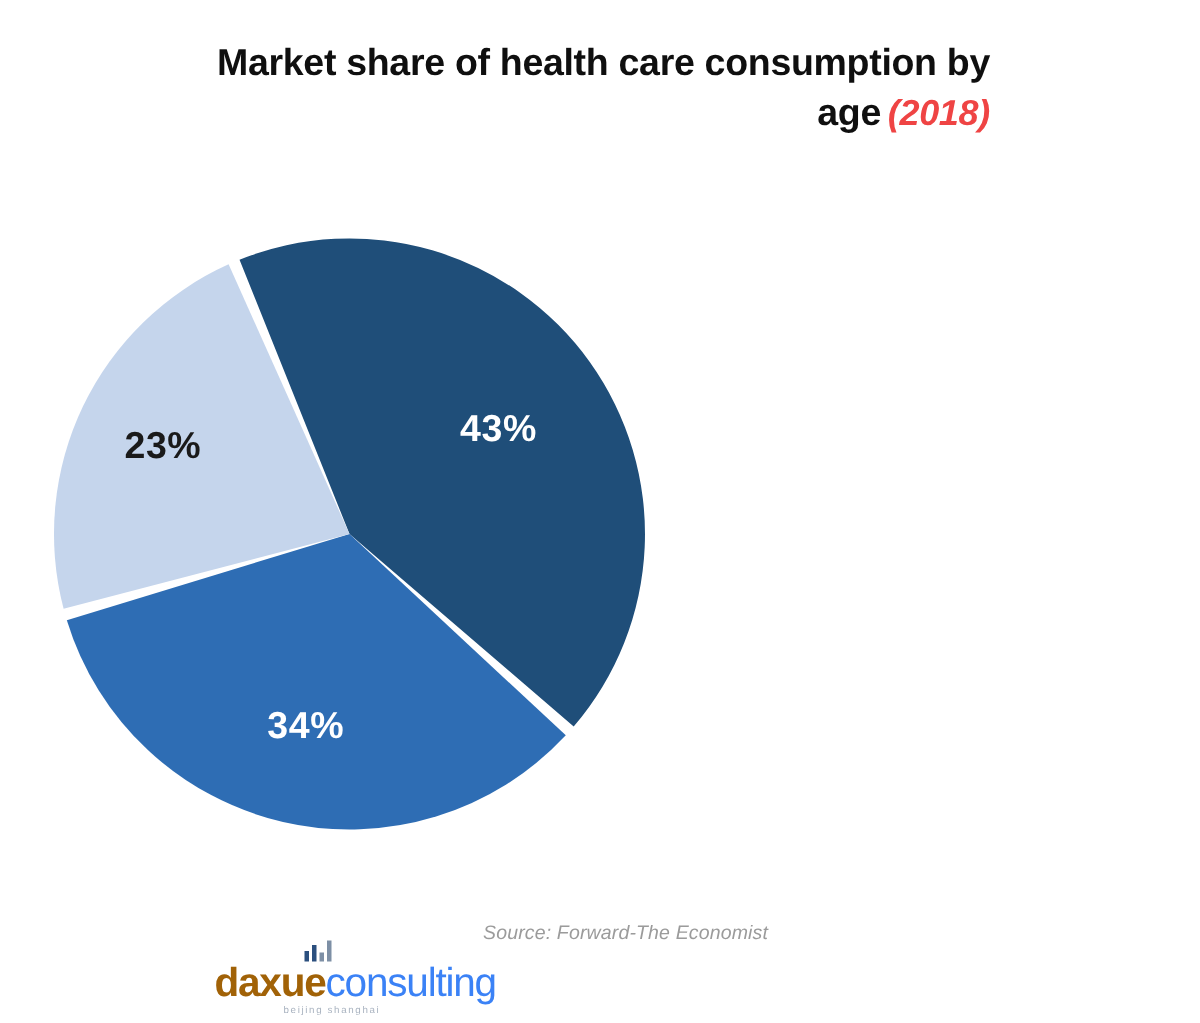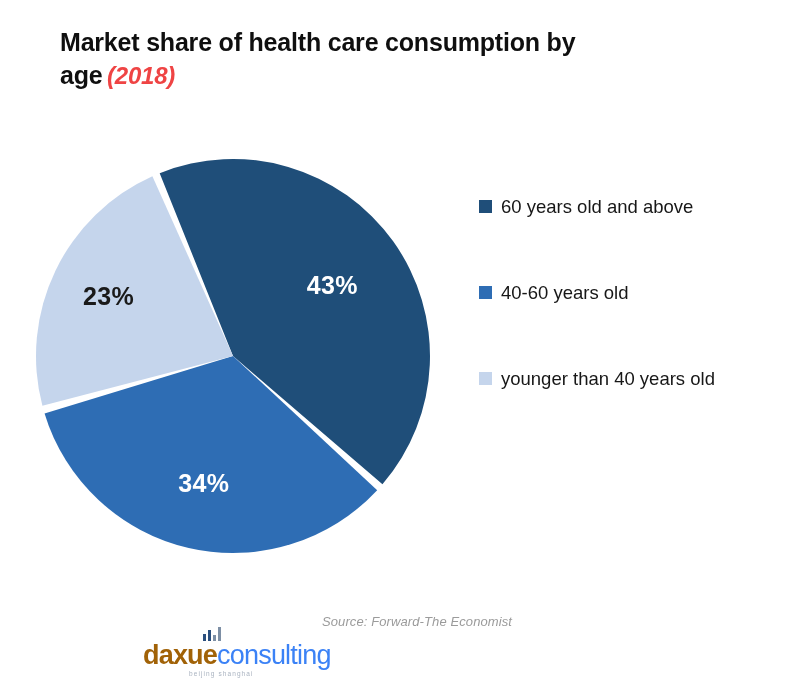--- a/index.html
+++ b/index.html
@@ -19,21 +19,21 @@
     background: #ffffff;
     overflow: hidden;
   }
 
   
   .title-block {
     position: absolute;
     left: 60px;
     top: 26px;
     width: 600px;
-    text-align: left;
+    text-align: right;
     line-height: 1.32;
   }
   .title-main {
     font-size: 25px;
     font-weight: bold;
     color: #0f0f0f;
     letter-spacing: -0.2px;
   }
   .title-year {
     font-size: 24px;
@@ -167,34 +167,20 @@
           <path d="M 200 200 L 9.40 249.82 A 197 197 0 0 1 119.40 20.24 Z" fill="#c5d5ec"></path>
         </g>
       <g id="pie-labels">
           <text x="299.3" y="137.9" text-anchor="middle" class="slice-label" fill="#ffffff">43%</text>
           <text x="170.8" y="335.7" text-anchor="middle" class="slice-label" fill="#ffffff">34%</text>
           <text x="75.6" y="149.4" text-anchor="middle" class="slice-label" fill="#1a1a1a">23%</text>
         </g>
     </svg>
   </div>
 
-  <div class="legend">
-    <div class="legend-item">
-      <span class="legend-swatch" style="background: rgb(31, 78, 121);"></span>
-      <span class="legend-label">60 years old and above</span>
-    </div>
-    <div class="legend-item">
-      <span class="legend-swatch" style="background: rgb(46, 109, 180);"></span>
-      <span class="legend-label">40-60 years old</span>
-    </div>
-    <div class="legend-item">
-      <span class="legend-swatch" style="background: rgb(197, 213, 236);"></span>
-      <span class="legend-label">younger than 40 years old</span>
-    </div>
-  </div>
 
   <div class="source">
     <div>Source: Forward-The Economist</div>
   </div>
 
   <div class="logo">
     <span class="logo-bars">
       <i></i>
         <i></i>
         <i></i>

